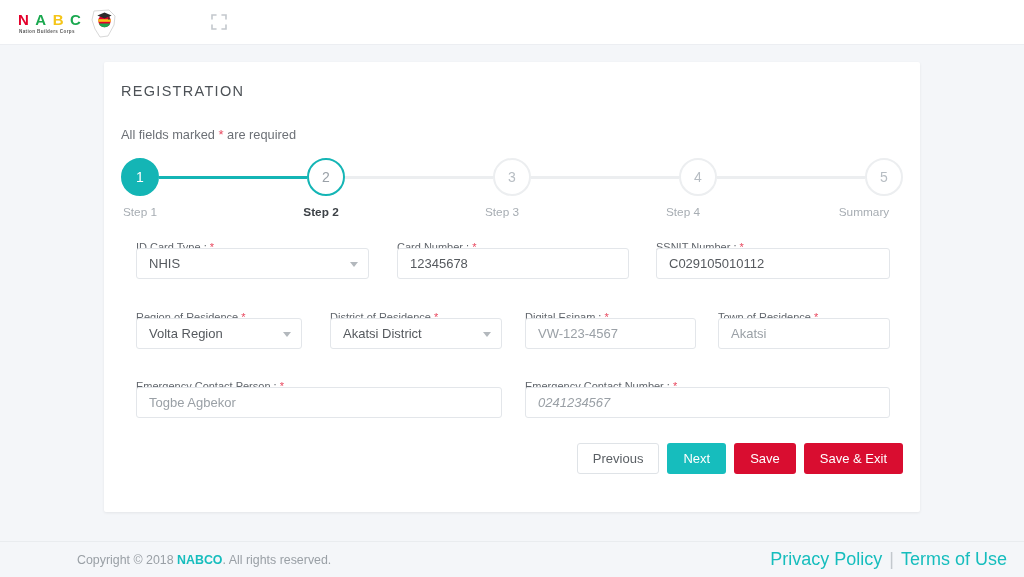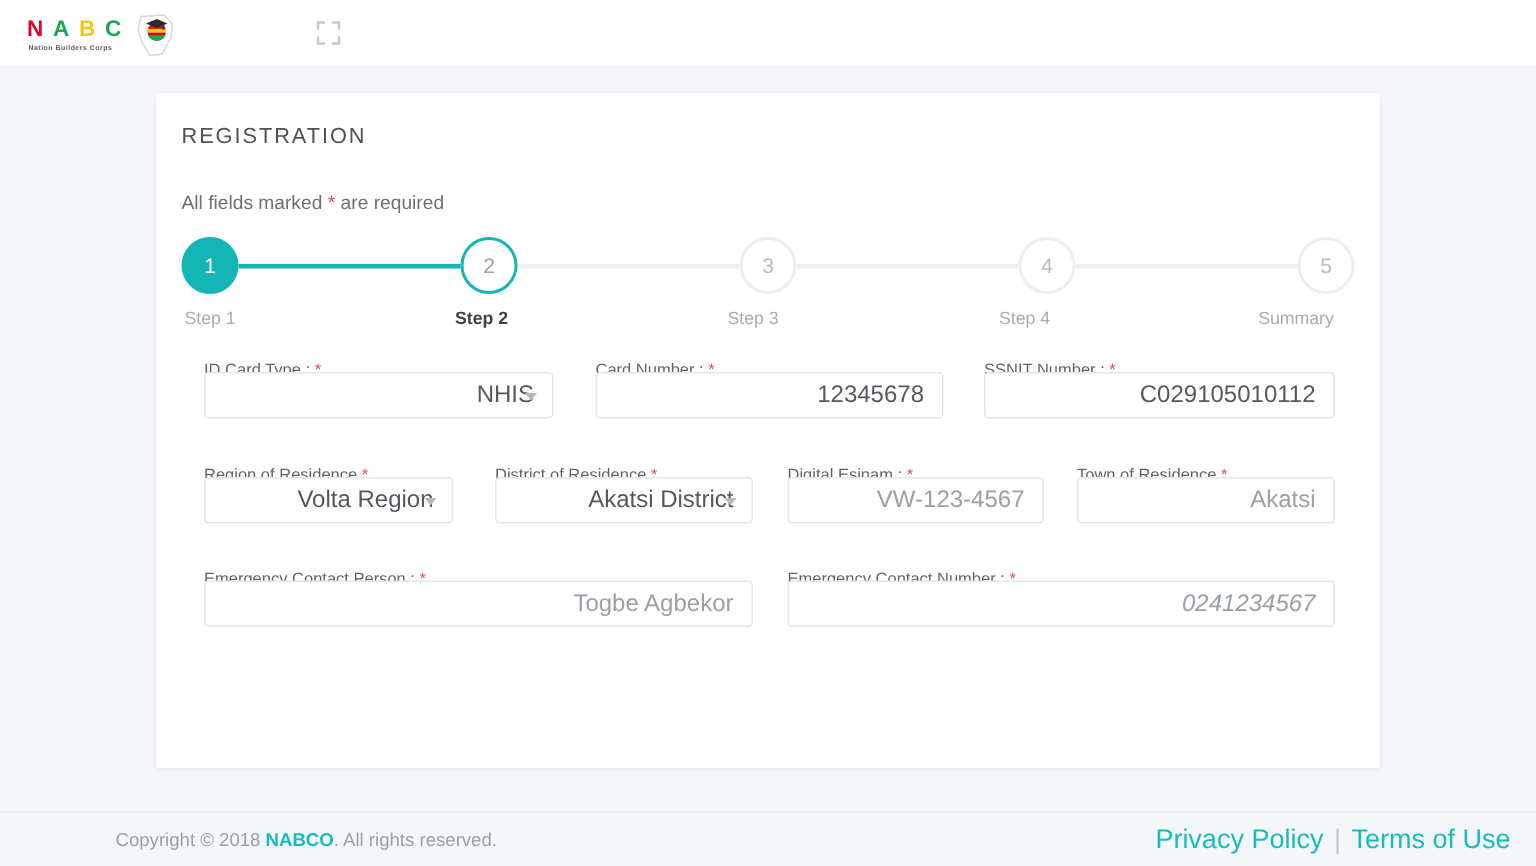--- a/index.html
+++ b/index.html
@@ -154,24 +154,23 @@
   }
   .field-label .star { color: #e8485f; }
   .ctl {
     position: absolute;
     height: 31px;
     border: 1px solid #e3e6ea;
     border-radius: 3px;
     background: #ffffff;
     display: flex; align-items: center;
     padding: 0 12px;
-    font-size: 16px;
+    font-size: 13px;
     color: #55595e;
     cursor: text;
-    justify-content: flex-end;
   }
   .ctl.select { cursor: pointer; }
   .ctl.muted { color: #9aa0a6; }
   .sel-caret {
     position: absolute; right: 10px; top: 50%;
     width: 0; height: 0; margin-top: -2px;
     border-left: 4px solid transparent;
     border-right: 4px solid transparent;
     border-top: 5px solid #b3b8bd;
   }
@@ -352,20 +351,26 @@
       </div>
 
       <div class="field-label" style="left:404px; top:139px;">
         <span>Emergency Contact Number : </span><span class="star">*</span>
       </div>
       <div class="ctl muted" style="left:404px; top:157px; width:365px;font-style:italic;">
         <span>0241234567</span>
       </div>
     </div>
 
+    <div class="btn-row">
+      <div class="btn btn-prev">Previous</div>
+      <div class="btn btn-next">Next</div>
+      <div class="btn btn-save">Save</div>
+      <div class="btn btn-saveexit">Save &amp; Exit</div>
+    </div>
   </div>
 
   <div class="footer">
     <div class="copyright">
       <span>Copyright © 2018 </span><a href="#">NABCO</a><span>. All rights reserved.</span>
     </div>
     <div class="foot-links">
       <a href="#">Privacy Policy</a>
       <span>|</span>
       <a href="#">Terms of Use</a>

